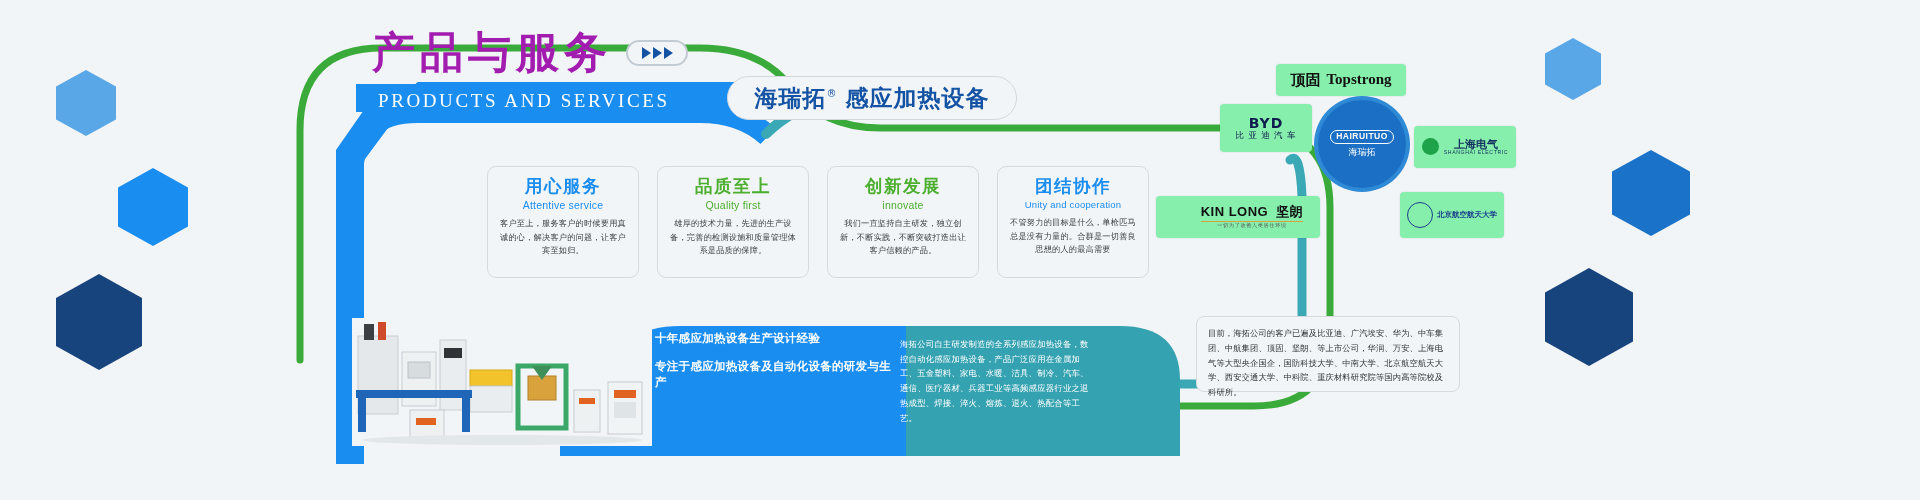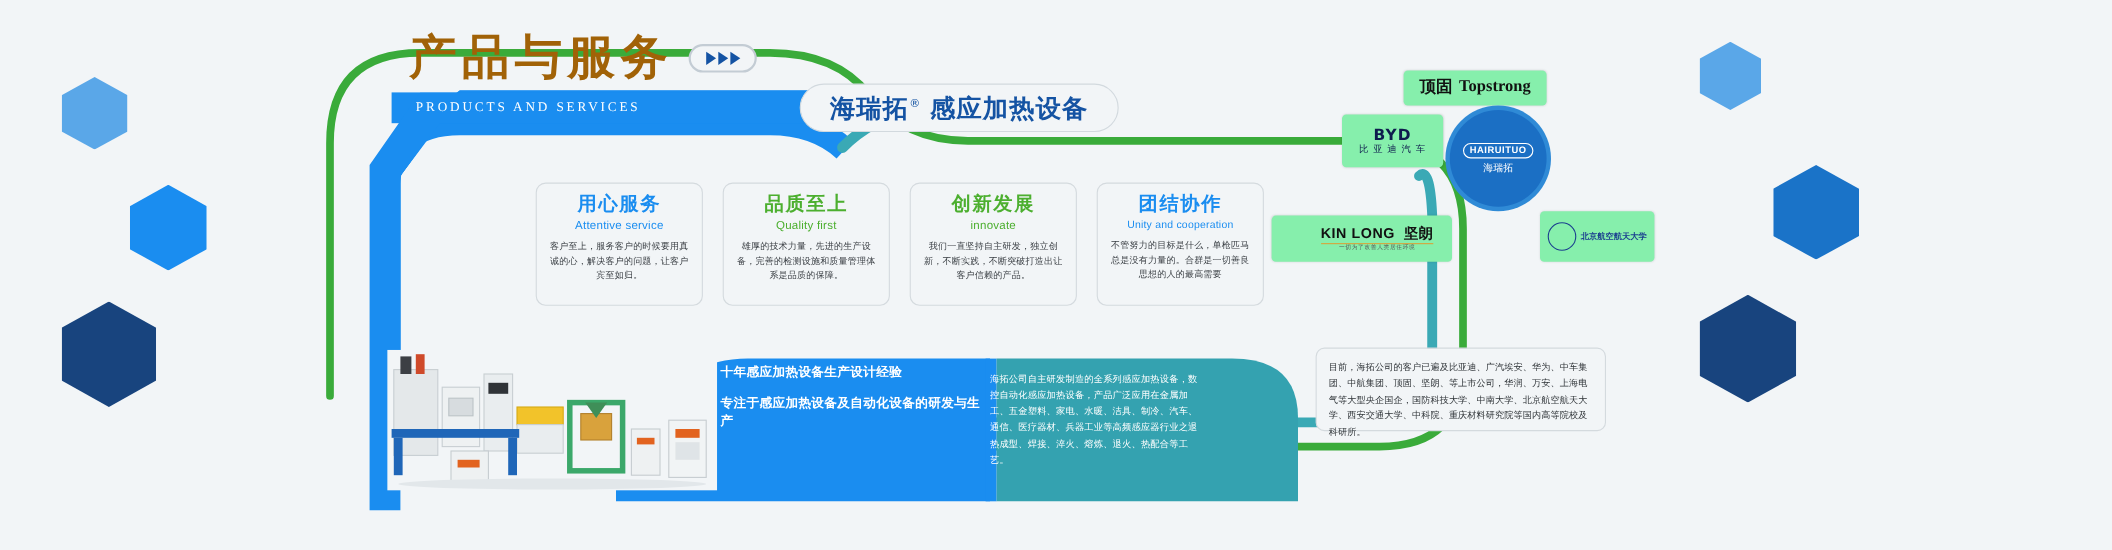--- a/index.html
+++ b/index.html
@@ -19,21 +19,21 @@
     clip-path:polygon(50% 0%,100% 25%,100% 75%,50% 100%,0% 75%,0% 25%);
   }
 
   
   .frame { position:absolute; inset:0; pointer-events:none; }
 
   
   .title-zone { position:absolute; left:372px; top:30px; }
   .title-cn {
     font-family:"DejaVu Sans","Liberation Sans",sans-serif;
-    font-size:43px; font-weight:bold; color:#a16207;
+    font-size:43px; font-weight:bold; color:#a21caf;
     letter-spacing:5px; line-height:1.05;
     display:flex; align-items:center;
   }
   .arrows {
     display:inline-flex; align-items:center; justify-content:center;
     gap:2px; margin-left:14px;
     width:62px; height:26px; border:2px solid #c3ccd4; border-radius:13px;
     background:#f2f5f7;
   }
   .arrows span {
@@ -43,21 +43,21 @@
 
   
   .blue-bar {
     position:absolute; left:356px; top:84px;
     width:1100px; height:30px;
     background:#1a8df0;
   }
   .bar-label {
     position:absolute; left:378px; top:90px;
     font-family:"Liberation Serif","DejaVu Serif",serif;
-    font-size:12px; letter-spacing:2.6px; color:#ffffff;
+    font-size:19px; letter-spacing:2.6px; color:#ffffff;
   }
 
   
   .brand-pill {
     position:absolute; left:727px; top:76px;
     width:290px; height:44px;
     background:#f2f5f7;
     border:1.5px solid #d2d9de;
     border-radius:22px;
     display:flex; align-items:center; justify-content:center;
@@ -283,20 +283,29 @@
     </div>
   </div>
 
   <div class="logo-box" style="left:1318px;top:100px;width:88px;height:88px;border-radius:50%;background:#1b6fc4;box-shadow:0 0 0 4px #2f8ad6;">
     <div class="t">
       <div style="font-size:8.5px;font-weight:bold;color:#ffffff;border:1.5px solid #ffffff;border-radius:9px;padding:1px 5px;letter-spacing:.5px;">HAIRUITUO</div>
       <div style="font-size:9px;color:#ffffff;margin-top:3px;">海瑞拓</div>
     </div>
   </div>
 
+  <div class="logo-box" style="left:1414px;top:126px;width:102px;height:42px;">
+    <div class="t" style="display:flex;align-items:center;gap:5px;">
+      <span style="width:17px;height:17px;border-radius:50%;background:#1fa34a;display:inline-block;"></span>
+      <span>
+        <span style="display:block;font-size:11px;font-weight:bold;color:#14325f;">上海电气</span>
+        <span style="display:block;font-size:5.2px;color:#14325f;letter-spacing:.6px;">SHANGHAI ELECTRIC</span>
+      </span>
+    </div>
+  </div>
 
   <div class="logo-box" style="left:1156px;top:196px;width:164px;height:42px;padding-left:28px;">
     <div class="t">
       <div style="font-size:13px;font-weight:bold;color:#111;letter-spacing:.5px;">
         <span>KIN LONG</span>
         <span style="margin-left:4px;">坚朗</span>
       </div>
       <div style="font-size:5.2px;color:#555;letter-spacing:.6px;margin-top:2px;border-top:1px solid #d8a33a;padding-top:1px;">一切为了改善人类居住环境</div>
     </div>
   </div>

